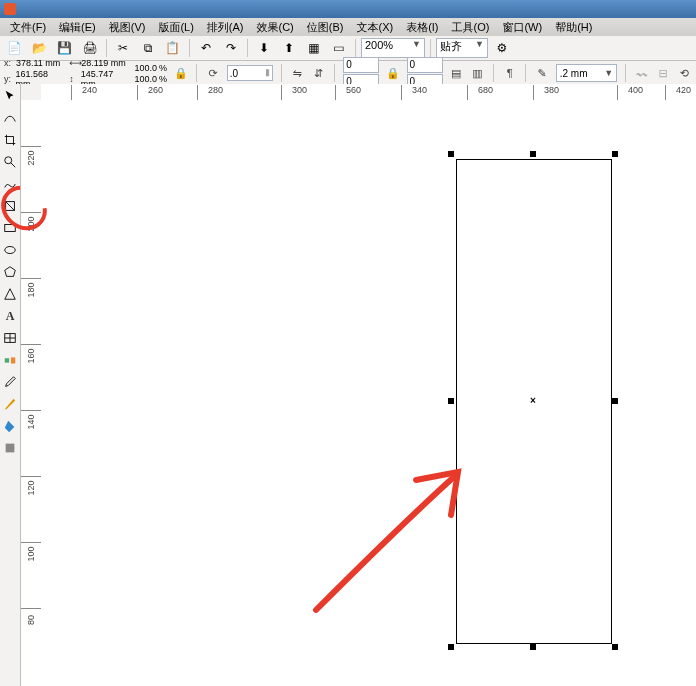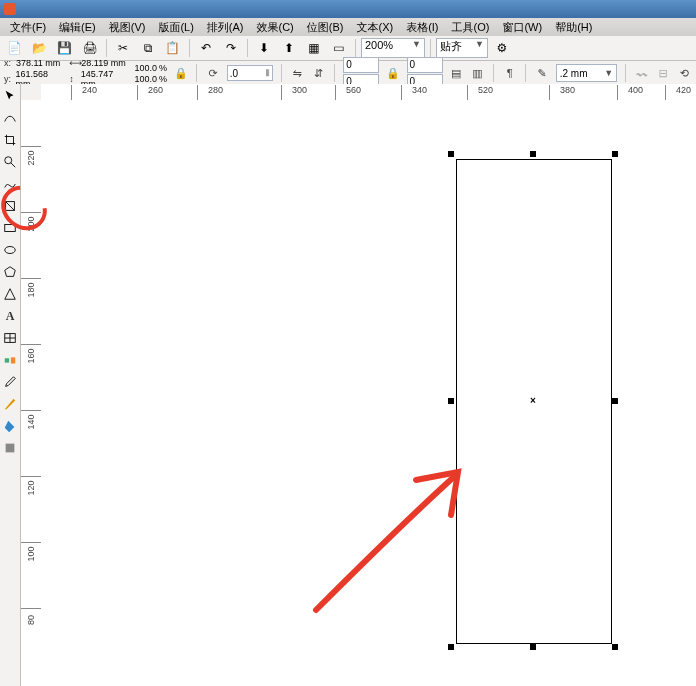--- a/index.html
+++ b/index.html
@@ -263,22 +263,22 @@
   </div>
 
   <div class="canvas-wrap">
     <div class="ruler-h">
       <div class="tick" style="left:30px">240</div>
       <div class="tick" style="left:96px">260</div>
       <div class="tick" style="left:156px">280</div>
       <div class="tick" style="left:240px">300</div>
       <div class="tick" style="left:294px">560</div>
       <div class="tick" style="left:360px">340</div>
-      <div class="tick" style="left:426px">520</div>
-      <div class="tick" style="left:508px">380</div>
+      <div class="tick" style="left:426px">680</div>
+      <div class="tick" style="left:492px">380</div>
       <div class="tick" style="left:576px">400</div>
       <div class="tick" style="left:624px">420</div>
     </div>
     <div class="ruler-v">
       <div class="tickv" style="top:46px"><span>220</span></div>
       <div class="tickv" style="top:112px"><span>200</span></div>
       <div class="tickv" style="top:178px"><span>180</span></div>
       <div class="tickv" style="top:244px"><span>160</span></div>
       <div class="tickv" style="top:310px"><span>140</span></div>
       <div class="tickv" style="top:376px"><span>120</span></div>

